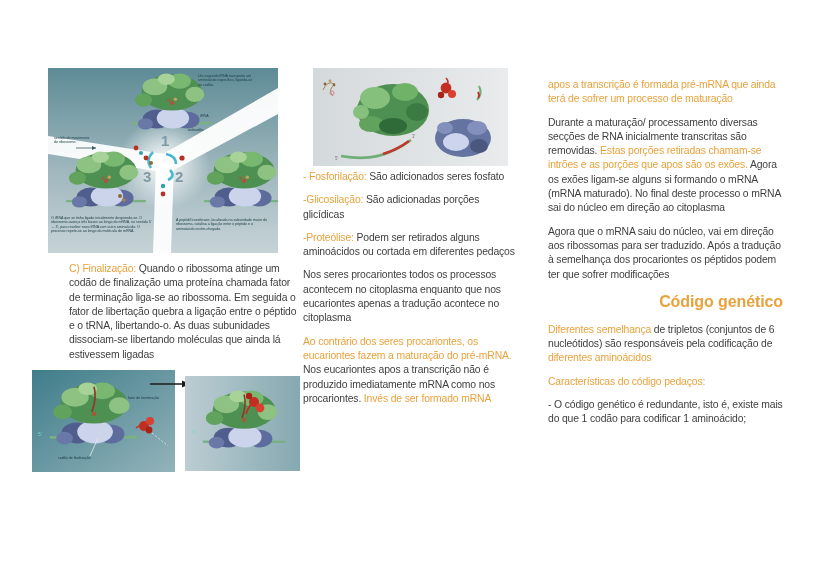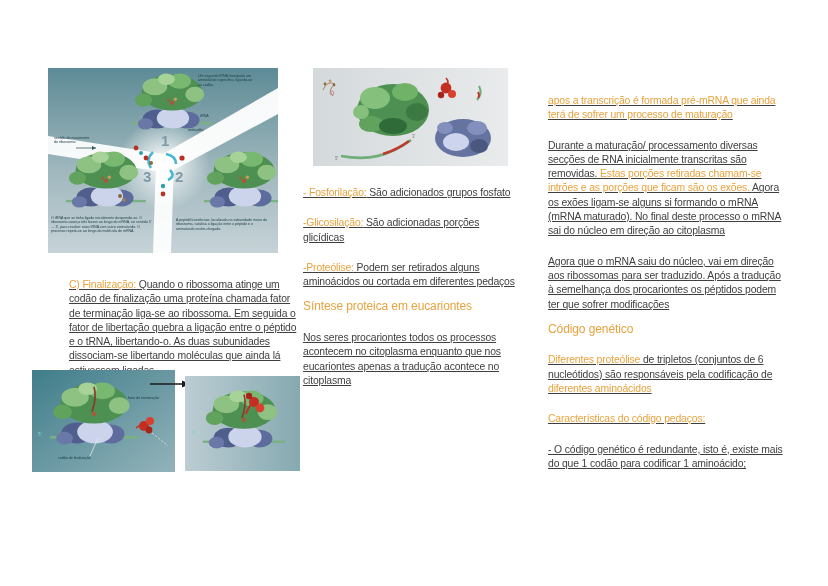--- a/index.html
+++ b/index.html
@@ -1,23 +1,23 @@
 <!DOCTYPE html>
 <html><head>
 <meta charset="utf-8">
 <style>
   html,body{margin:0;padding:0;background:#ffffff;}
   .page{
     position:relative;width:828px;height:586px;background:#ffffff;
     font-family:"Liberation Sans",sans-serif;color:#3f3f3f;overflow:hidden;
   }
   .txt{font-size:10.4px;line-height:1.375;letter-spacing:-0.15px;}
-  .txt p{margin:16px 0 9px 0;text-decoration:underline;}
+  .txt p{margin:0 0 9px 0;}
   .hl{color:#e8a23c;}
-  .colhead{color:#e8a23c;font-weight:normal;font-size:12px;text-align:left;margin:3px 0 10px 0;letter-spacing:-0.1px;}
+  .colhead{color:#e8a23c;font-weight:bold;font-size:16px;text-align:right;margin:3px 0 10px 0;letter-spacing:-0.1px;}
   .abs{position:absolute;}
   
   .figcap{position:absolute;font-size:3.6px;line-height:1.25;color:#21414b;letter-spacing:0;}
   .figcap.light{color:#173a43;}
   svg{display:block;}
 </style>
 </head>
 <body>
 
 <div class="page">
@@ -209,30 +209,30 @@
       <g fill="none">
         <path d="M28,88 C 56,93 76,88 98,72" stroke="#6fae79" stroke-width="2.6"></path>
         <path d="M70,86 C 80,83 88,79 96,73" stroke="#c0392b" stroke-width="2.6"></path>
         <text x="22" y="92" font-size="4.5" fill="#7a7a7a" font-family="Liberation Sans, sans-serif">5'</text>
         <text x="99" y="70" font-size="4.5" fill="#7a7a7a" font-family="Liberation Sans, sans-serif">3'</text>
       </g>
     </svg>
   </div>
 
   <div class="abs txt" style="left:303px;top:170px;width:216px;">
-    <p><span class="hl">- Fosforilação:</span><span> São adicionados grupos fosfato</span></p>
+    <p><span class="hl">- Fosforilação:</span><span> São adicionados seres fosfato</span></p>
     <p><span class="hl">-Glicosilação:</span><span> São adicionadas porções glicídicas</span></p>
     <p><span class="hl">-Proteólise:</span><span> Podem ser retirados alguns aminoácidos ou cortada em diferentes pedaços</span></p>
-    <div class="colhead">Síntese proteica em eucariontes</div>
     <p>Nos seres procariontes todos os processos acontecem no citoplasma enquanto que nos eucariontes apenas a tradução acontece no citoplasma</p>
+    <p><span class="hl">Ao contrário dos seres procariontes, os eucariontes fazem a maturação do pré-mRNA.</span><span> Nos eucariontes apos a transcrição não é produzido imediatamente mRNA como nos procariontes. </span><span class="hl">Invés de ser formado mRNA</span></p>
   </div>
 
   <div class="abs txt" style="left:548px;top:78px;width:235px;">
     <p><span class="hl">apos a transcrição é formada pré-mRNA que ainda terá de sofrer um processo de maturação</span></p>
-    <p><span>Durante a maturação/ processamento diversas secções de RNA inicialmente transcritas são removidas. </span><span class="hl">Estas porções retiradas chamam-se intrões e as porções que ficam são os exões. </span><span>Agora os exões ligam-se alguns si formando o mRNA (mRNA maturado). No final deste processo o mRNA sai do núcleo em direção ao citoplasma</span></p>
+    <p><span>Durante a maturação/ processamento diversas secções de RNA inicialmente transcritas são removidas. </span><span class="hl">Estas porções retiradas chamam-se intrões e as porções que apos são os exões. </span><span>Agora os exões ligam-se alguns si formando o mRNA (mRNA maturado). No final deste processo o mRNA sai do núcleo em direção ao citoplasma</span></p>
     <p>Agora que o mRNA saiu do núcleo, vai em direção aos ribossomas para ser traduzido. Após a tradução à semelhança dos procariontes os péptidos podem ter que sofrer modificações</p>
     <div class="colhead">Código genético</div>
-    <p><span class="hl">Diferentes proteólise</span><span> de tripletos (conjuntos de 6 nucleótidos) são responsáveis pela codificação de </span><span class="hl">diferentes aminoácidos</span></p>
+    <p><span class="hl">Diferentes semelhança</span><span> de tripletos (conjuntos de 6 nucleótidos) são responsáveis pela codificação de </span><span class="hl">diferentes aminoácidos</span></p>
     <p><span class="hl">Características do código pedaços:</span></p>
     <p>- O código genético é redundante, isto é, existe mais do que 1 codão para codificar 1 aminoácido;</p>
   </div>
 
 </div>
 
 </body></html>

